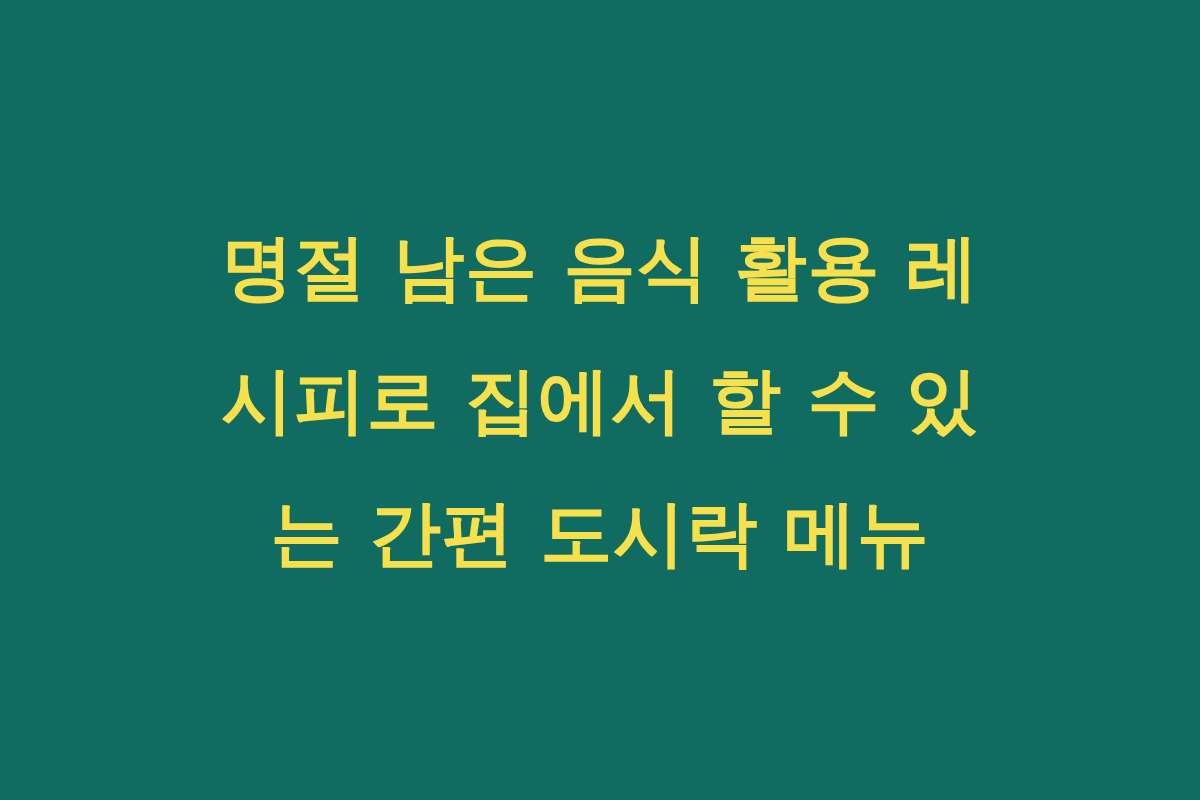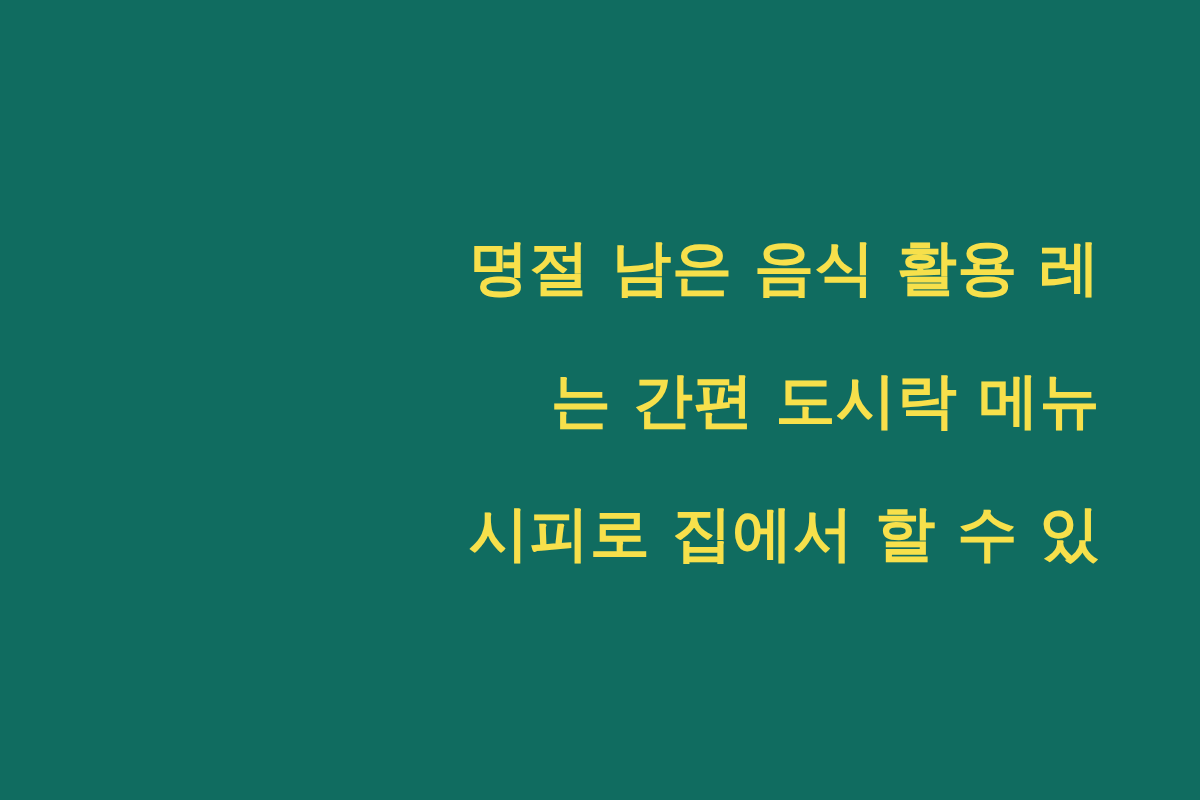--- a/index.html
+++ b/index.html
@@ -27,24 +27,24 @@
     align-items: center;
     justify-content: center;
     overflow: hidden;
   }
 
   
   .headline {
     width: 1000px;
     margin: 0;
     padding: 0;
-    text-align: right;
+    text-align: center;
     color: #F7E04B;
     font-family: "DejaVu Sans", "Liberation Sans", sans-serif;
-    font-size: 60px;
+    font-size: 72px;
     font-weight: 700;
     line-height: 133px;
     letter-spacing: 0.01em;
     word-break: keep-all;
     white-space: nowrap;
     -webkit-font-smoothing: antialiased;
   }
 
   .headline-line {
     display: block;
@@ -52,17 +52,17 @@
     white-space: nowrap;
   }
 </style>
 </head>
 <body>
 
 <div class="title-card" style="background: rgb(16, 108, 96);">
 
   <h1 class="headline" style="color: rgb(247, 224, 75);">
     <span class="headline-line">명절 남은 음식 활용 레</span>
+    <span class="headline-line">시피로 집에서 할 수 있</span>
     <span class="headline-line">는 간편 도시락 메뉴</span>
-    <span class="headline-line">시피로 집에서 할 수 있</span>
   </h1>
 
 </div>
 
 </body></html>

